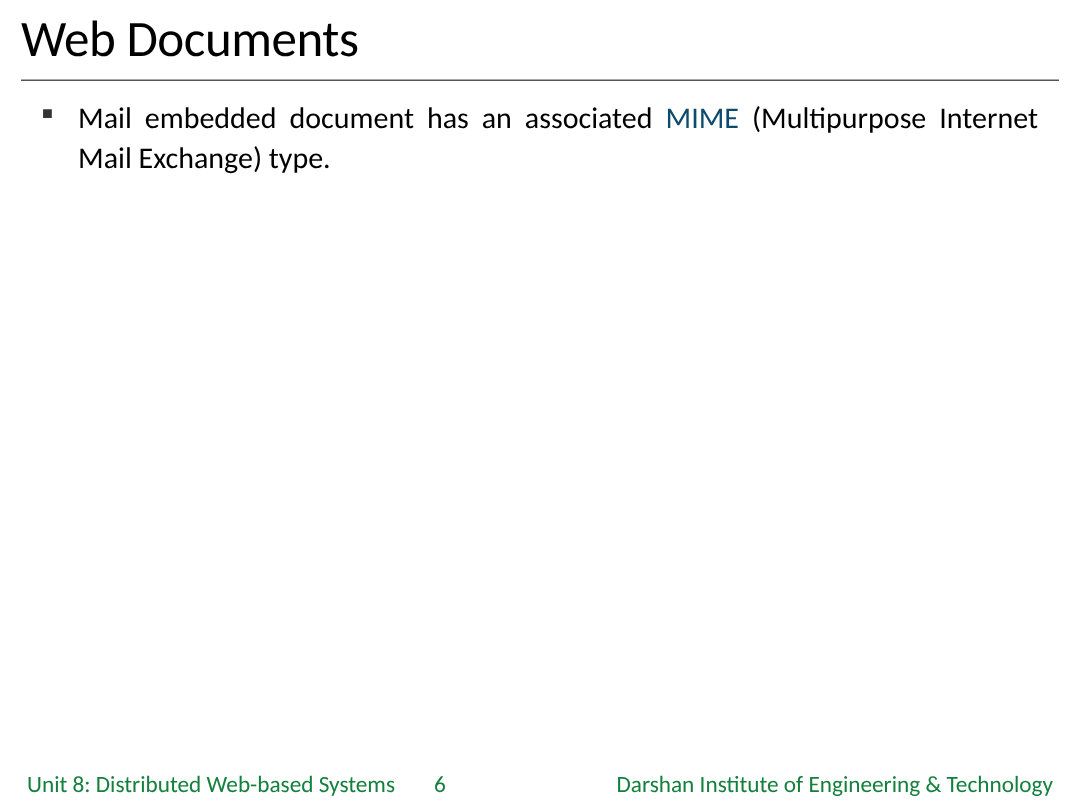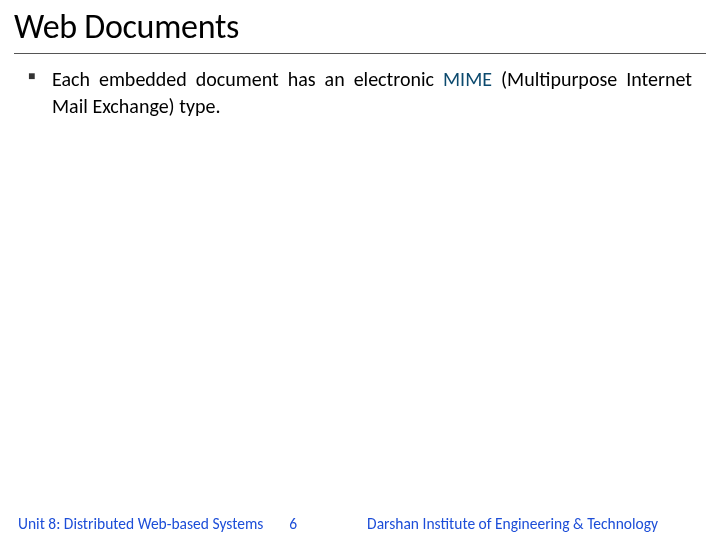--- a/index.html
+++ b/index.html
@@ -7,36 +7,36 @@
   .slide { width: 720px; height: 540px; position: relative; display: flex; flex-direction: column; }
   .title-wrap { padding: 6px 14px 2px 14px; }
   .title { font-size: 34px; font-weight: 400; color: #000; letter-spacing: -0.3px; }
   .hr { border: none; border-top: 1px solid #555; margin: 4px 14px 0 14px; }
   .content { padding: 12px 28px 0 28px; flex: 1; }
   ul.bullets { list-style: none; }
   ul.bullets li { font-size: 20px; line-height: 1.35; color: #000; margin-bottom: 16px; position: relative; padding-left: 24px; text-align: justify; }
   ul.bullets li::before { content: "■"; position: absolute; left: 0; top: 2px; font-size: 12px; color: #333; }
   .kw { color: #0c4a6e; }
   .footer { position: absolute; bottom: 0; left: 0; right: 0; height: 34px; display: flex; align-items: center; }
-  .footer .inner { width: 100%; display: flex; align-items: center; padding: 0 18px; font-size: 15.5px; color: #1d4ed8; }
+  .footer .inner { width: 100%; display: flex; align-items: center; padding: 0 18px; font-size: 15.5px; color: #15803d; }
   .footer .left { flex: 0 0 auto; }
   .footer .page { flex: 0 0 auto; padding: 0 26px; }
-  .footer .right { flex: 1 1 auto; text-align: center; }
+  .footer .right { flex: 1 1 auto; text-align: right; }
 </style>
 </head>
 <body>
 
 <div class="slide">
   <div class="title-wrap">
     <h1 class="title">Web Documents</h1>
   </div>
   <hr class="hr">
   <div class="content">
     <ul class="bullets">
-        <li><span>Each embedded document has an electronic </span><span class="kw">MIME</span><span> (Multipurpose Internet Mail Exchange) type.</span></li>
+        <li><span>Mail embedded document has an associated </span><span class="kw">MIME</span><span> (Multipurpose Internet Mail Exchange) type.</span></li>
       </ul>
   </div>
   <div class="footer">
     <div class="inner">
       <span class="left">Unit 8: Distributed Web-based Systems</span>
       <span class="page">6</span>
       <span class="right">Darshan Institute of Engineering &amp; Technology</span>
     </div>
   </div>
 </div>

